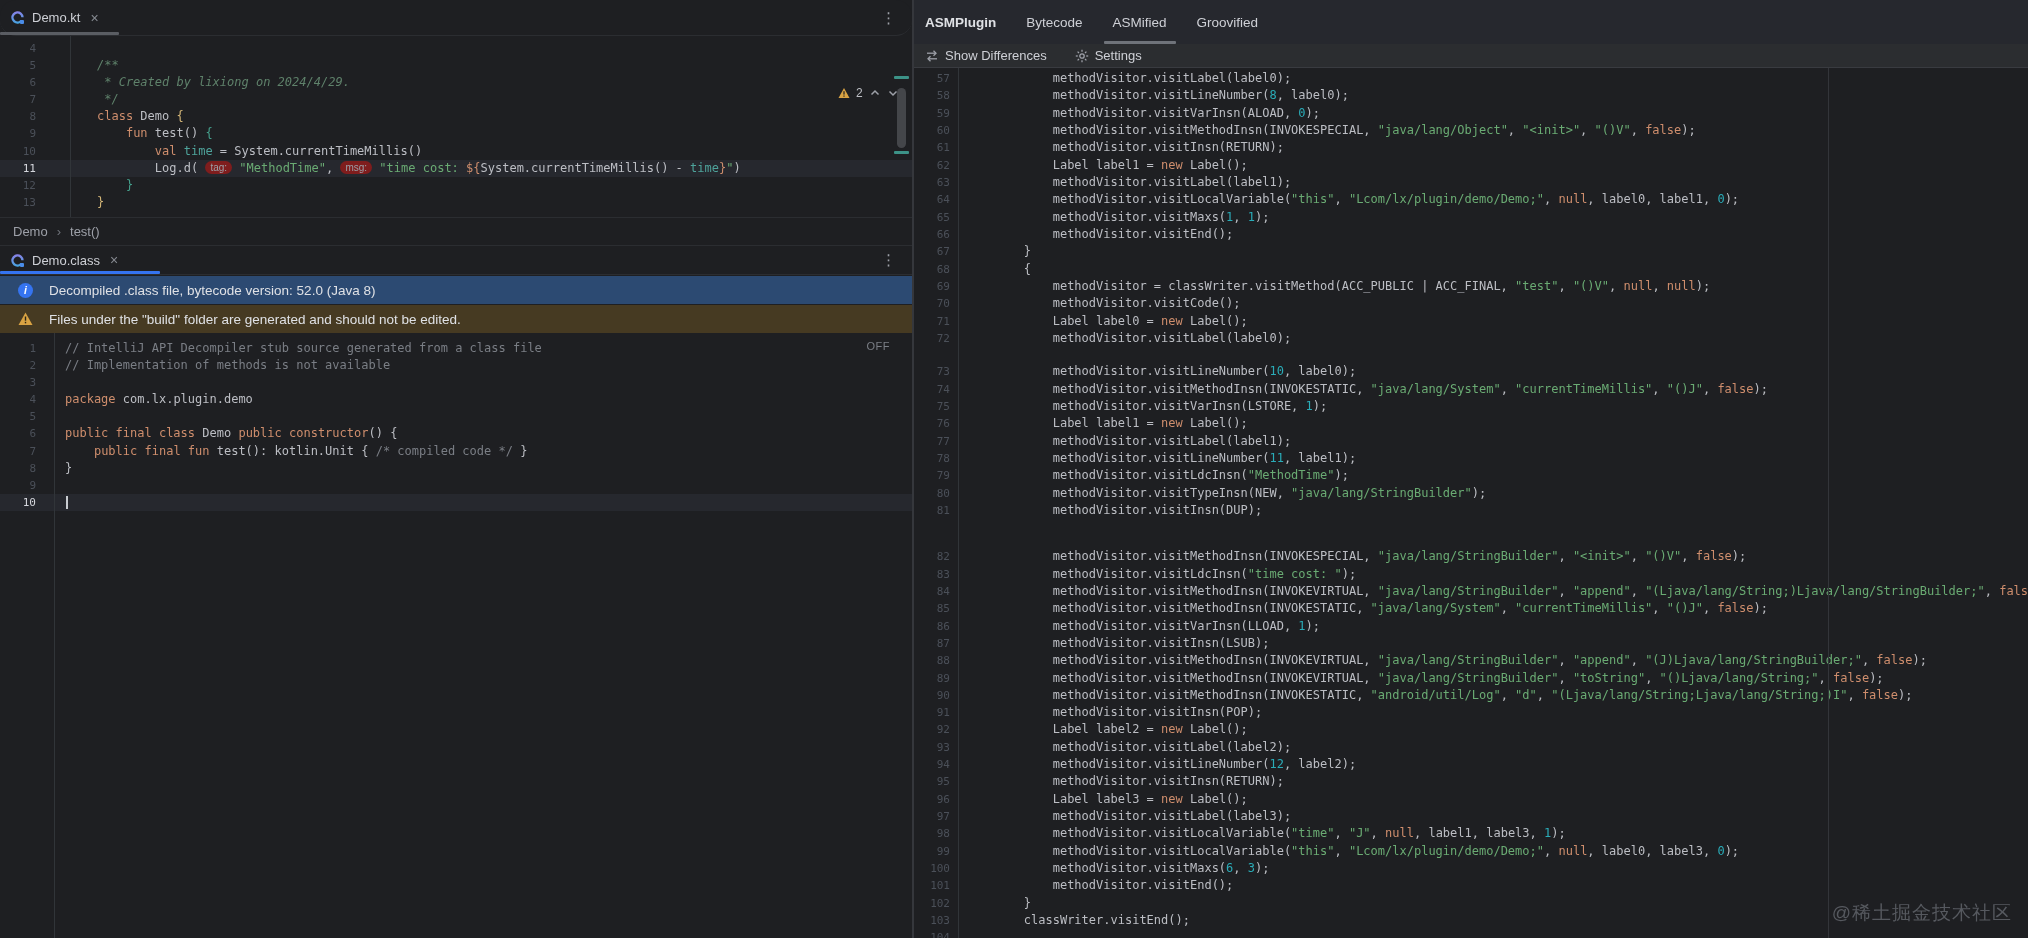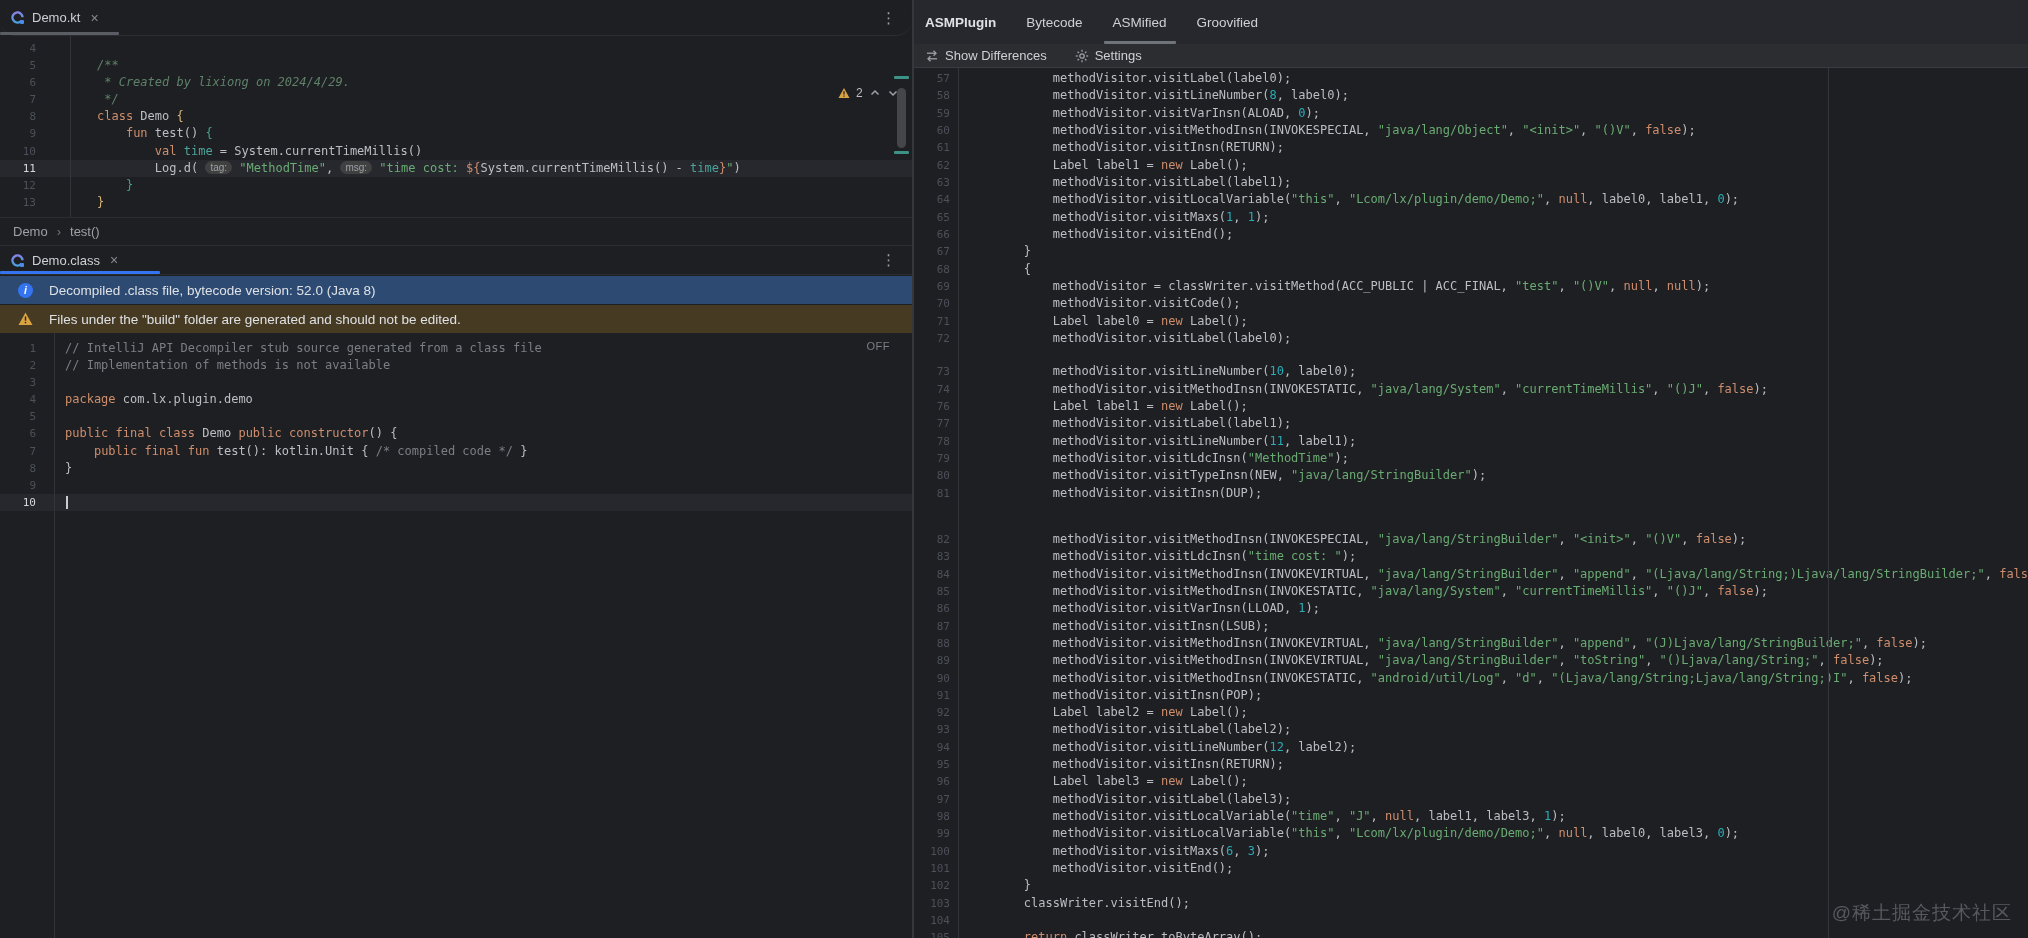--- a/index.html
+++ b/index.html
@@ -40,21 +40,21 @@
   .c-d  { color:#BCBEC4; }
   .c-k  { color:#CF8E6D; }
   .c-s  { color:#6AAB73; }
   .c-n  { color:#2AACB8; }
   .c-c  { color:#7A7E85; }
   .c-dc { color:#5F826B; font-style:italic; }
   .c-v  { color:#4EA39B; }
   .c-b1 { color:#D5B778; }
   .c-b2 { color:#45A08C; }
   .chip { display:inline-block; font-family:"Liberation Sans", sans-serif; font-size:10px; line-height:13px;
-          background:#404040; color:#9DA0A8; border-radius:7px; padding:0 5px; vertical-align:1px; }
+          background:#7f1d1d; color:#9DA0A8; border-radius:7px; padding:0 5px; vertical-align:1px; }
 
   
   .inspections { position:absolute; left:838px; top:47px; height:20px; display:flex; align-items:center; gap:6px; cursor:pointer; }
   .insp-count { font-size:12px; color:#BCBEC4; }
 
   
   .stripe-dash { position:absolute; left:894px; width:15px; height:3px; background:#3C9287; border-radius:1px; }
   .stripe-thumb { position:absolute; left:897px; width:9px; border-radius:5px; background:rgba(140,143,150,0.35); cursor:pointer; }
 
   
@@ -394,20 +394,24 @@
           </div>
           <div class="crow mono" style="height: 17.34px; line-height: 17.34px; margin-top: 16px;">
             <span class="lnum" style="line-height:17.34px">73</span>
             <span class="ltext" style="left:52px; line-height:17.34px">            methodVisitor.visitLineNumber(<span class="c-n">10</span>, label0);</span>
           </div>
           <div class="crow mono" style="height: 17.34px; line-height: 17.34px;">
             <span class="lnum" style="line-height:17.34px">74</span>
             <span class="ltext" style="left:52px; line-height:17.34px">            methodVisitor.visitMethodInsn(INVOKESTATIC, <span class="c-s">"java/lang/System"</span>, <span class="c-s">"currentTimeMillis"</span>, <span class="c-s">"()J"</span>, <span class="c-k">false</span>);</span>
           </div>
           <div class="crow mono" style="height: 17.34px; line-height: 17.34px;">
+            <span class="lnum" style="line-height:17.34px">75</span>
+            <span class="ltext" style="left:52px; line-height:17.34px">            methodVisitor.visitVarInsn(LSTORE, <span class="c-n">1</span>);</span>
+          </div>
+          <div class="crow mono" style="height: 17.34px; line-height: 17.34px;">
             <span class="lnum" style="line-height:17.34px">76</span>
             <span class="ltext" style="left:52px; line-height:17.34px">            Label label1 = <span class="c-k">new</span> Label();</span>
           </div>
           <div class="crow mono" style="height: 17.34px; line-height: 17.34px;">
             <span class="lnum" style="line-height:17.34px">77</span>
             <span class="ltext" style="left:52px; line-height:17.34px">            methodVisitor.visitLabel(label1);</span>
           </div>
           <div class="crow mono" style="height: 17.34px; line-height: 17.34px; padding-left: 39px;">
             <span class="lnum" style="line-height:17.34px">78</span>
             <span class="ltext" style="left:52px; line-height:17.34px">            methodVisitor.visitLineNumber(<span class="c-n">11</span>, label1);</span>

